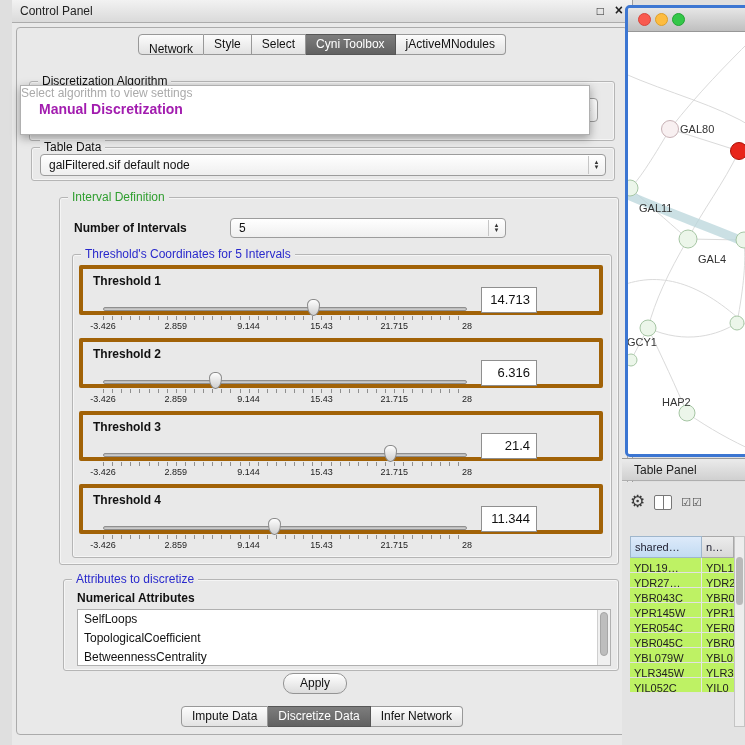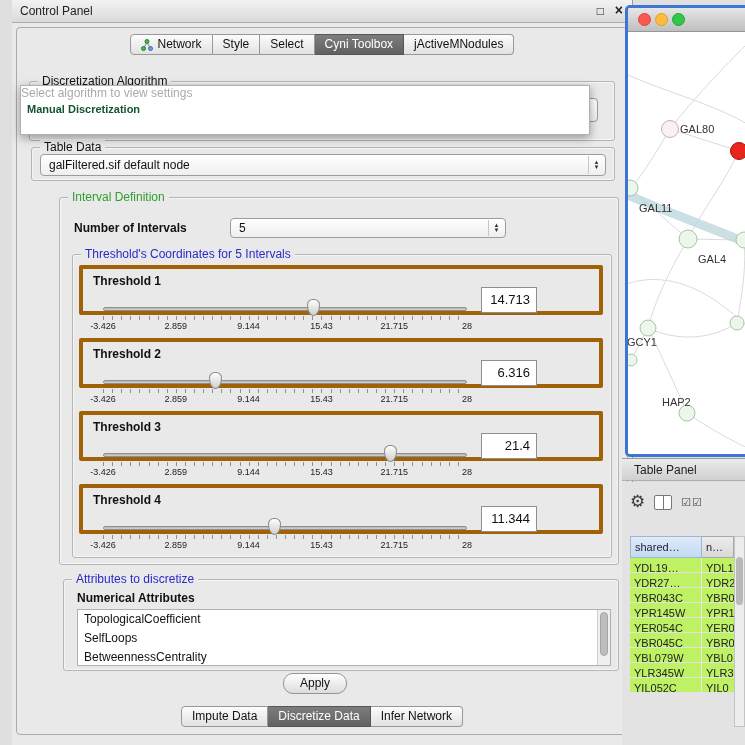--- a/index.html
+++ b/index.html
@@ -14,41 +14,41 @@
   .btn-float { right:28px; font-size:12px; top:4px; }
   .btn-close { right:9px; font-weight:bold; }
 
   .cp-body { position:absolute; left:4px; top:27px; width:612px; height:708px; border:1px solid #ababab; border-radius:4px; background:#e9e9e9; }
 
   .top-tabs, .bottom-tabs { position:absolute; left:0; right:0; display:flex; justify-content:center; }
   .top-tabs { top:6px; }
   .bottom-tabs { top:678px; }
   .tab { height:21px; line-height:19px; padding:0 10px; font-size:12px; color:#111;
          background:linear-gradient(#fcfcfc,#e2e2e2); border:1px solid #989898; border-left:none;
-         display:flex; align-items:center; gap:5px; }
+         display:flex; align-items:center; gap:5px;flex-direction:column; }
   .tab:first-child { border-left:1px solid #989898; border-radius:4px 0 0 4px; }
   .tab:last-child { border-radius:0 4px 4px 0; }
   .tab.selected { background:linear-gradient(#7d7d7d,#616161); color:#fff; border-color:#565656; }
 
   .group { position:absolute; border:1px solid #b5b5b5; border-radius:3px; box-shadow:inset 0 0 0 1px rgba(255,255,255,.55); }
   .group-title { position:absolute; top:-8px; left:8px; font-size:12px; background:#e9e9e9; padding:0 4px; white-space:nowrap; }
   .t-green { color:#2f9e2f; }
   .t-blue  { color:#2929cc; }
 
   .combo { position:absolute; background:linear-gradient(#ffffff,#efefef); border:1px solid #9c9c9c; border-radius:4px; }
   .combo-text { position:absolute; left:8px; top:0; bottom:0; font-size:12px; display:flex; align-items:center; white-space:nowrap; }
   .combo-spin { position:absolute; right:1px; top:1px; bottom:1px; width:16px; border-left:1px solid #c6c6c6;
                 display:flex; flex-direction:column; align-items:center; justify-content:center; color:#333; }
   .combo-spin span { font-size:6px; line-height:5px; }
 
   
   .popup { position:absolute; left:8px; top:85px; width:570px; height:50px; background:#fff;
            border:1px solid #b0b0b0; box-shadow:0 3px 9px rgba(0,0,0,.35); z-index:40; }
   .popup-placeholder { height:15px; font-size:12px; color:#aaa; line-height:15px; }
-  .popup-opt { font-size:11px; line-height:16px; padding-left:6px; color:#14532d; }
+  .popup-opt { font-size:14px; line-height:16px; padding-left:18px; color:#a21caf; }
   .popup-opt.bold { font-weight:bold; }
 
   
   .thr-box { position:absolute; left:62px; width:524px; height:50px; border:4px solid #a16207; border-radius:2px; background:#e9e9e9; }
   .thr-label { position:absolute; left:10px; top:5px; font-size:12px; font-weight:bold; }
   .slider { position:absolute; left:20px; top:24px; width:364px; height:42px; }
   .track { position:absolute; left:0; top:14px; width:100%; height:4px; background:linear-gradient(#b6b6b6,#d2d2d2);
            border:1px solid #8f8f8f; border-radius:3px; }
   .thumb { position:absolute; top:6px; width:13px; height:17px; z-index:2;
            background:linear-gradient(#fdfdfd,#cfcfcf); border:1px solid #8a8a8a;
@@ -245,22 +245,22 @@
         </div>
       </div>
       <div class="value-box">11.344</div>
     </div>
 
     <div class="group" style="left:46px; top:551px; width:556px; height:92px;">
       <span class="group-title t-blue">Attributes to discretize</span>
     </div>
     <span class="attr-label">Numerical Attributes</span>
     <div class="list">
+      <div class="list-item">SelfLoops</div>
       <div class="list-item">TopologicalCoefficient</div>
-      <div class="list-item">SelfLoops</div>
       <div class="list-item">BetweennessCentrality</div>
       <div class="list-scroll">
         <div class="list-thumb"></div>
       </div>
     </div>
 
     <div class="apply-btn">Apply</div>
 
     <div class="bottom-tabs">
       <div class="tab">

